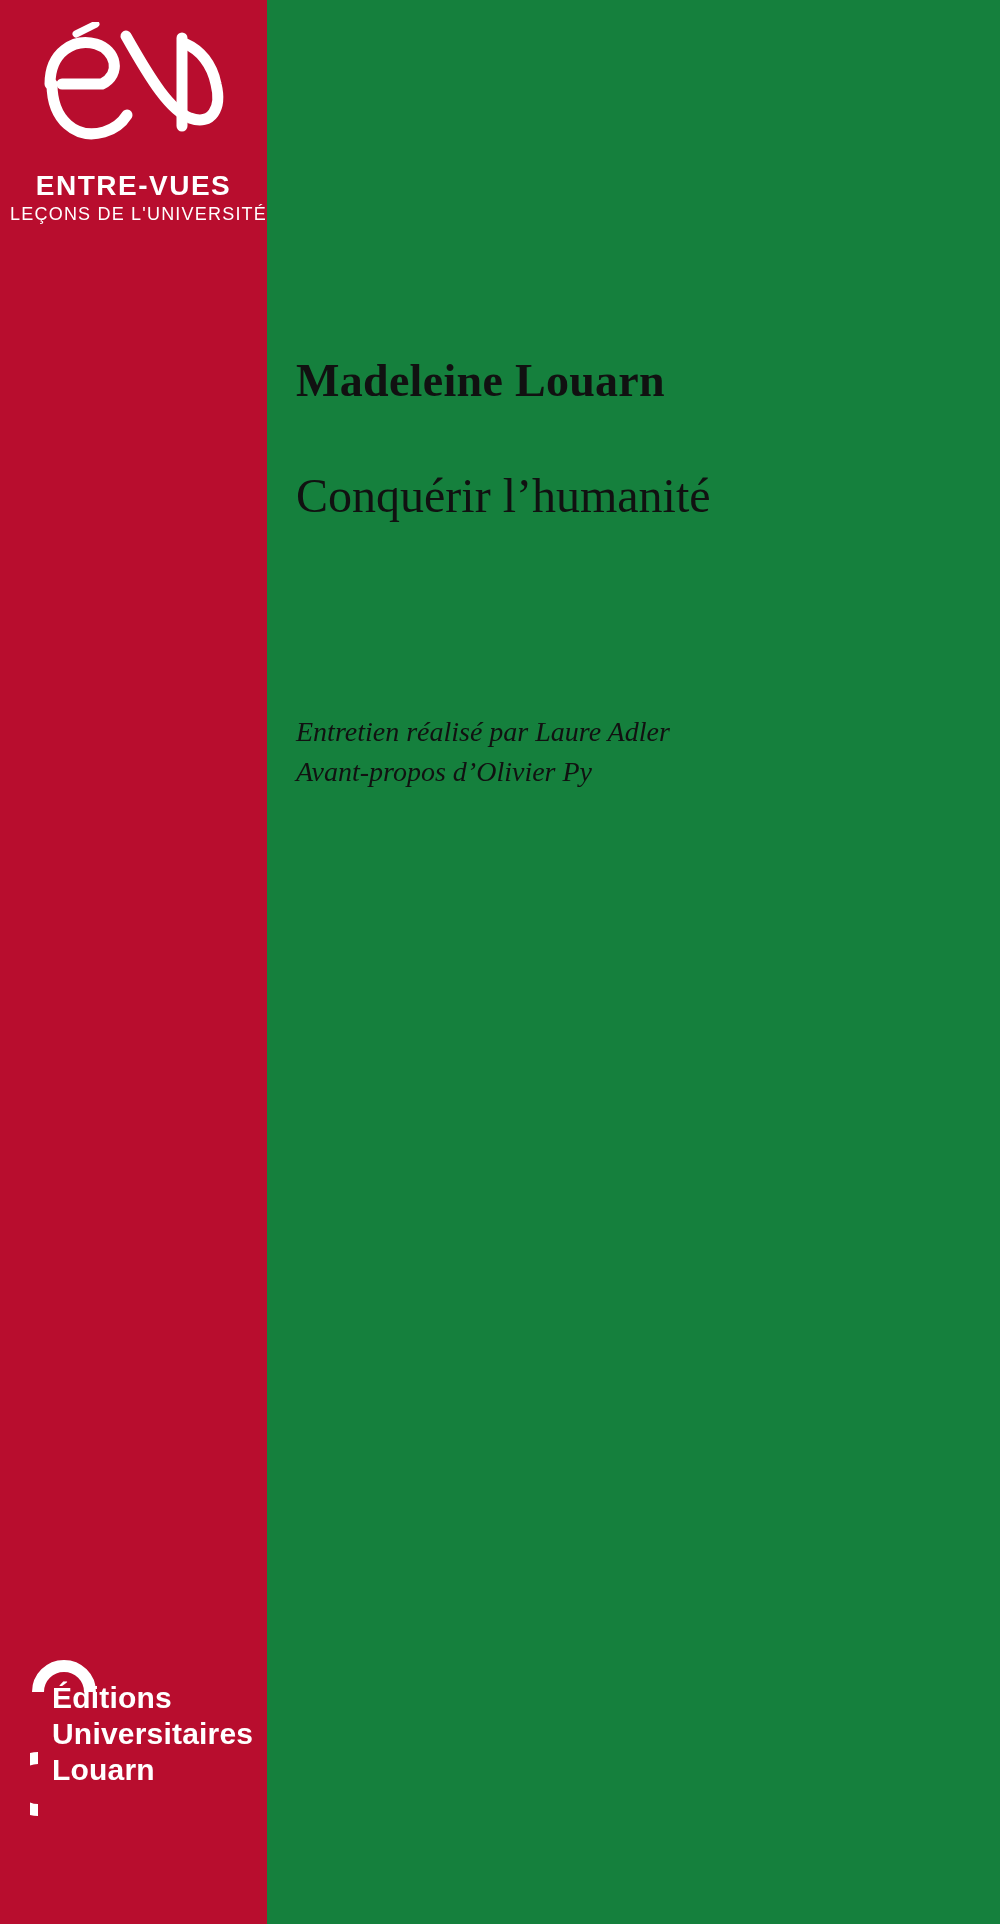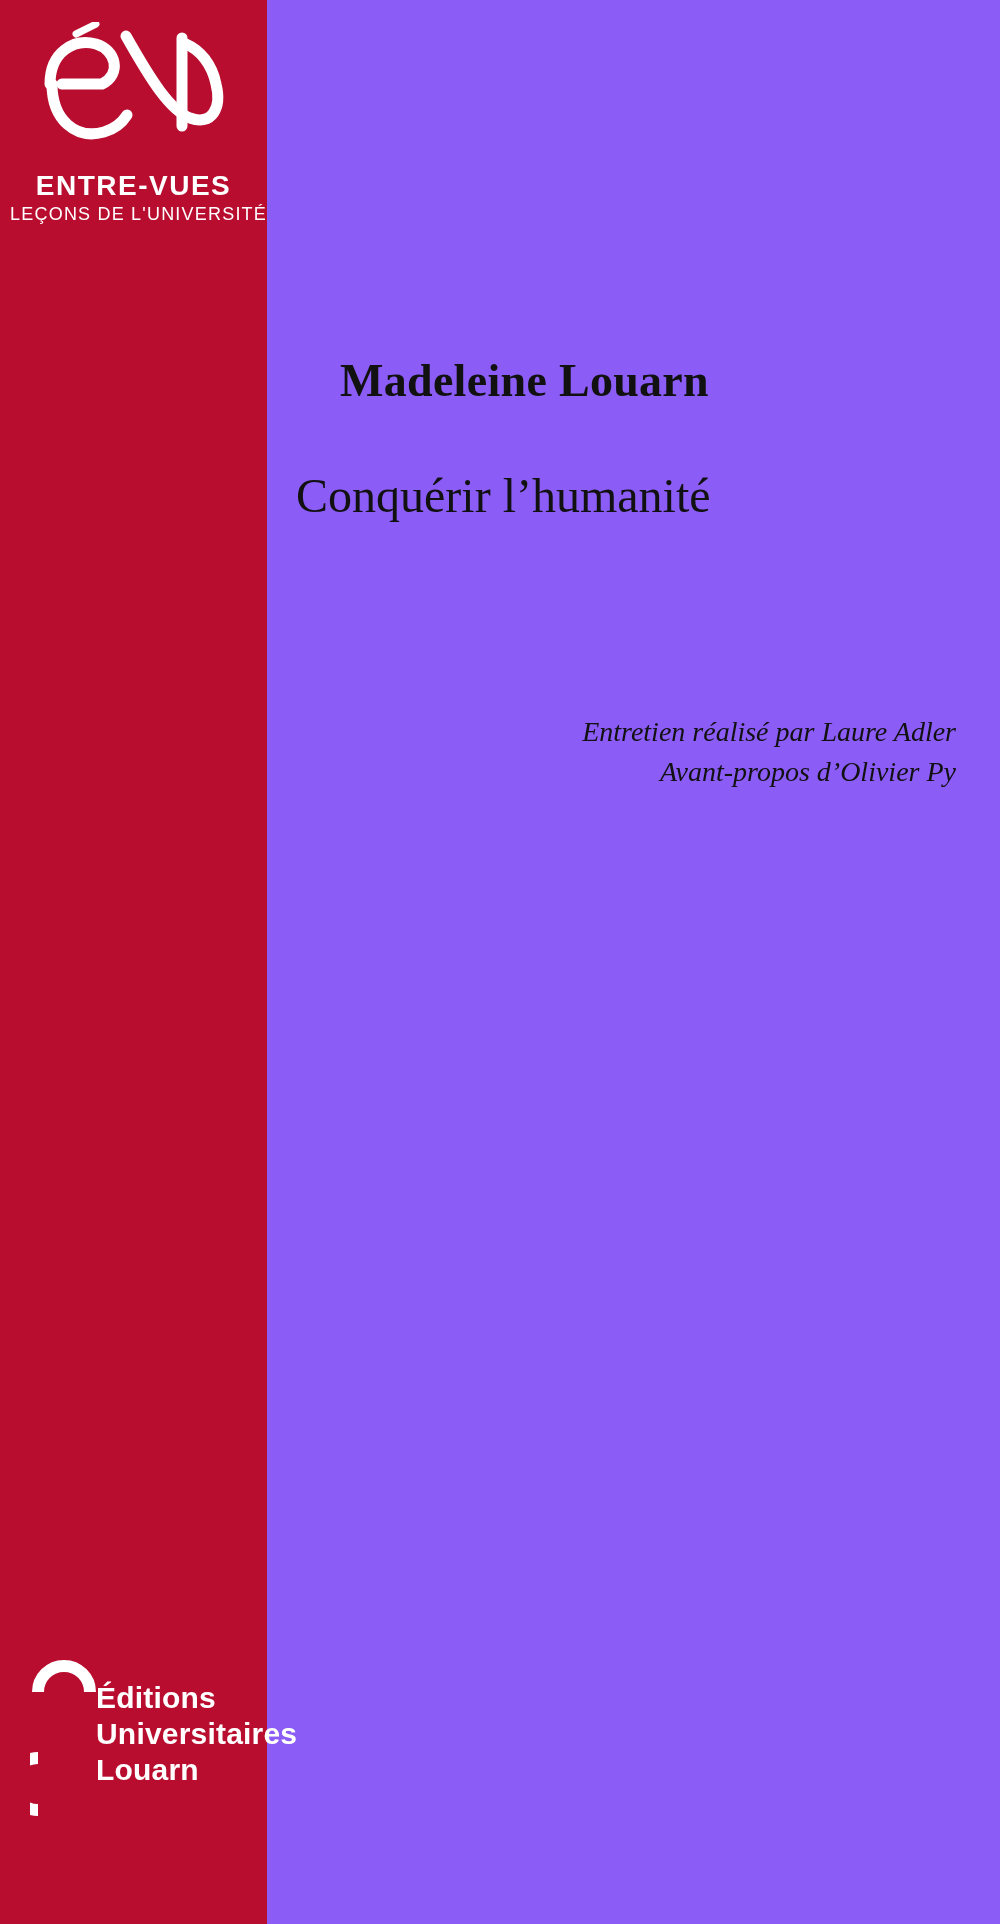--- a/index.html
+++ b/index.html
@@ -11,21 +11,21 @@
     width: 1000px;
     height: 1924px;
     position: relative;
     font-family: "Liberation Serif", serif;
     overflow: hidden;
   }
 
   .cover {
     position: absolute;
     inset: 0;
-    background: #8b5cf6;
+    background: #15803d;
   }
 
   
   .band {
     position: absolute;
     left: 0;
     top: 0;
     width: 267px;
     height: 1924px;
     background: #b80d2e;
@@ -82,21 +82,20 @@
   .pub-lines {
     position: absolute;
     left: 22px;
     top: 22px;
     color: #ffffff;
     font-family: "Liberation Sans", sans-serif;
     font-weight: bold;
     font-size: 30px;
     line-height: 36px;
     letter-spacing: 0.2px;
-    margin-left: 44px;
   }
 
   
   .content {
     position: absolute;
     left: 296px;
     top: 0;
     width: 660px;
     height: 1924px;
   }
@@ -104,21 +103,20 @@
     position: absolute;
     left: 0;
     top: 352px;
     width: 660px;
     font-family: "Liberation Serif", serif;
     font-weight: bold;
     font-size: 46px;
     line-height: 58px;
     color: #111111;
     letter-spacing: 0.3px;
-    margin-left: 44px;
   }
   .title {
     position: absolute;
     left: 0;
     top: 466px;
     width: 660px;
     font-family: "Liberation Serif", serif;
     font-weight: normal;
     font-size: 48px;
     line-height: 60px;
@@ -128,21 +126,21 @@
     position: absolute;
     left: 0;
     top: 712px;
     width: 660px;
     font-family: "Liberation Serif", serif;
     font-style: italic;
     font-size: 28px;
     line-height: 40px;
     color: #111111;
   }
-  .credits div { white-space: nowrap; text-align: right; }
+  .credits div { white-space: nowrap; }
 </style>
 </head>
 <body>
 
 <div class="cover">
 
   <div class="band"></div>
 
   <div class="series-logo">
     <svg class="series-mark" viewBox="0 0 210 140">

